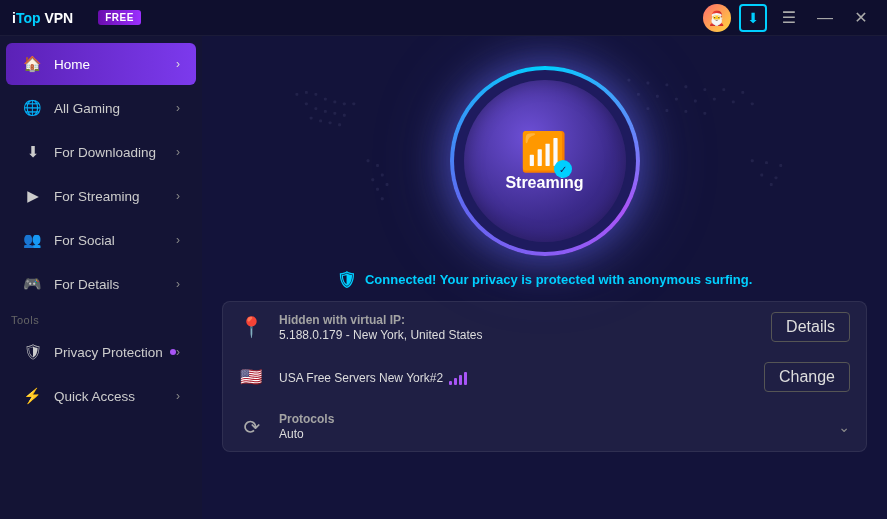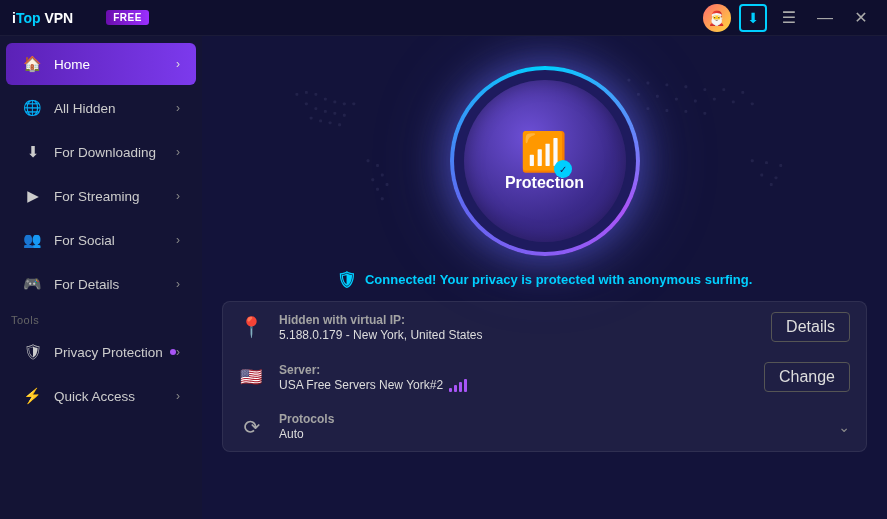--- a/index.html
+++ b/index.html
@@ -21,21 +21,21 @@
       justify-content: space-between;
       background: #0f0f2e;
       padding: 6px 12px;
       height: 36px;
       flex-shrink: 0;
       border-bottom: 1px solid rgba(255,255,255,0.05);
     }
     .title-left {
       display: flex;
       align-items: center;
-      gap: 16px;
+      gap: 8px;
     }
     .title-logo {
       font-size: 14px;
       font-weight: bold;
       color: #fff;
     }
     .title-logo span {
       color: #00cfff;
     }
     .badge-free {
@@ -354,21 +354,21 @@
   <div class="sidebar">
 
     <div class="sidebar-item active">
       <span class="sidebar-icon">🏠</span>
       <span class="sidebar-label">Home</span>
       <span class="sidebar-chevron">›</span>
     </div>
 
     <div class="sidebar-item">
       <span class="sidebar-icon">🌐</span>
-      <span class="sidebar-label">All Hidden</span>
+      <span class="sidebar-label">All Gaming</span>
       <span class="sidebar-chevron">›</span>
     </div>
 
     <div class="sidebar-item">
       <span class="sidebar-icon">⬇</span>
       <span class="sidebar-label">For Downloading</span>
       <span class="sidebar-chevron">›</span>
     </div>
 
     <div class="sidebar-item">
@@ -489,21 +489,21 @@
     </svg>
 
     <div class="vpn-button-area">
       <div class="vpn-outer-ring">
         <div class="vpn-inner-ring">
           <button class="vpn-button">
             <div style="position:relative;display:inline-block;">
               <span style="font-size:38px;">📶</span>
               <div class="vpn-shield-check">✓</div>
             </div>
-            <span class="vpn-status-text">Protection</span>
+            <span class="vpn-status-text">Streaming</span>
           </button>
         </div>
       </div>
     </div>
 
     <div class="connected-message">
       <span class="connected-message-shield">🛡</span>
       <span>Connected! Your privacy is protected with anonymous surfing.</span>
     </div>
 
@@ -514,21 +514,20 @@
         <div class="info-card-text">
           <div class="info-card-label">Hidden with virtual IP:</div>
           <div class="info-card-value">5.188.0.179 - New York, United States</div>
         </div>
         <button class="info-card-action">Details</button>
       </div>
 
       <div class="info-card" style="border-top:none;">
         <span class="info-card-icon flag-emoji">🇺🇸</span>
         <div class="info-card-text">
-          <div class="info-card-label">Server:</div>
           <div class="info-card-value">
             <span>USA Free Servers New York#2</span>
             <div class="signal-bars">
               <div class="signal-bar" style="height:4px;"></div>
               <div class="signal-bar" style="height:7px;"></div>
               <div class="signal-bar" style="height:10px;"></div>
               <div class="signal-bar" style="height:13px;"></div>
             </div>
           </div>
         </div>

